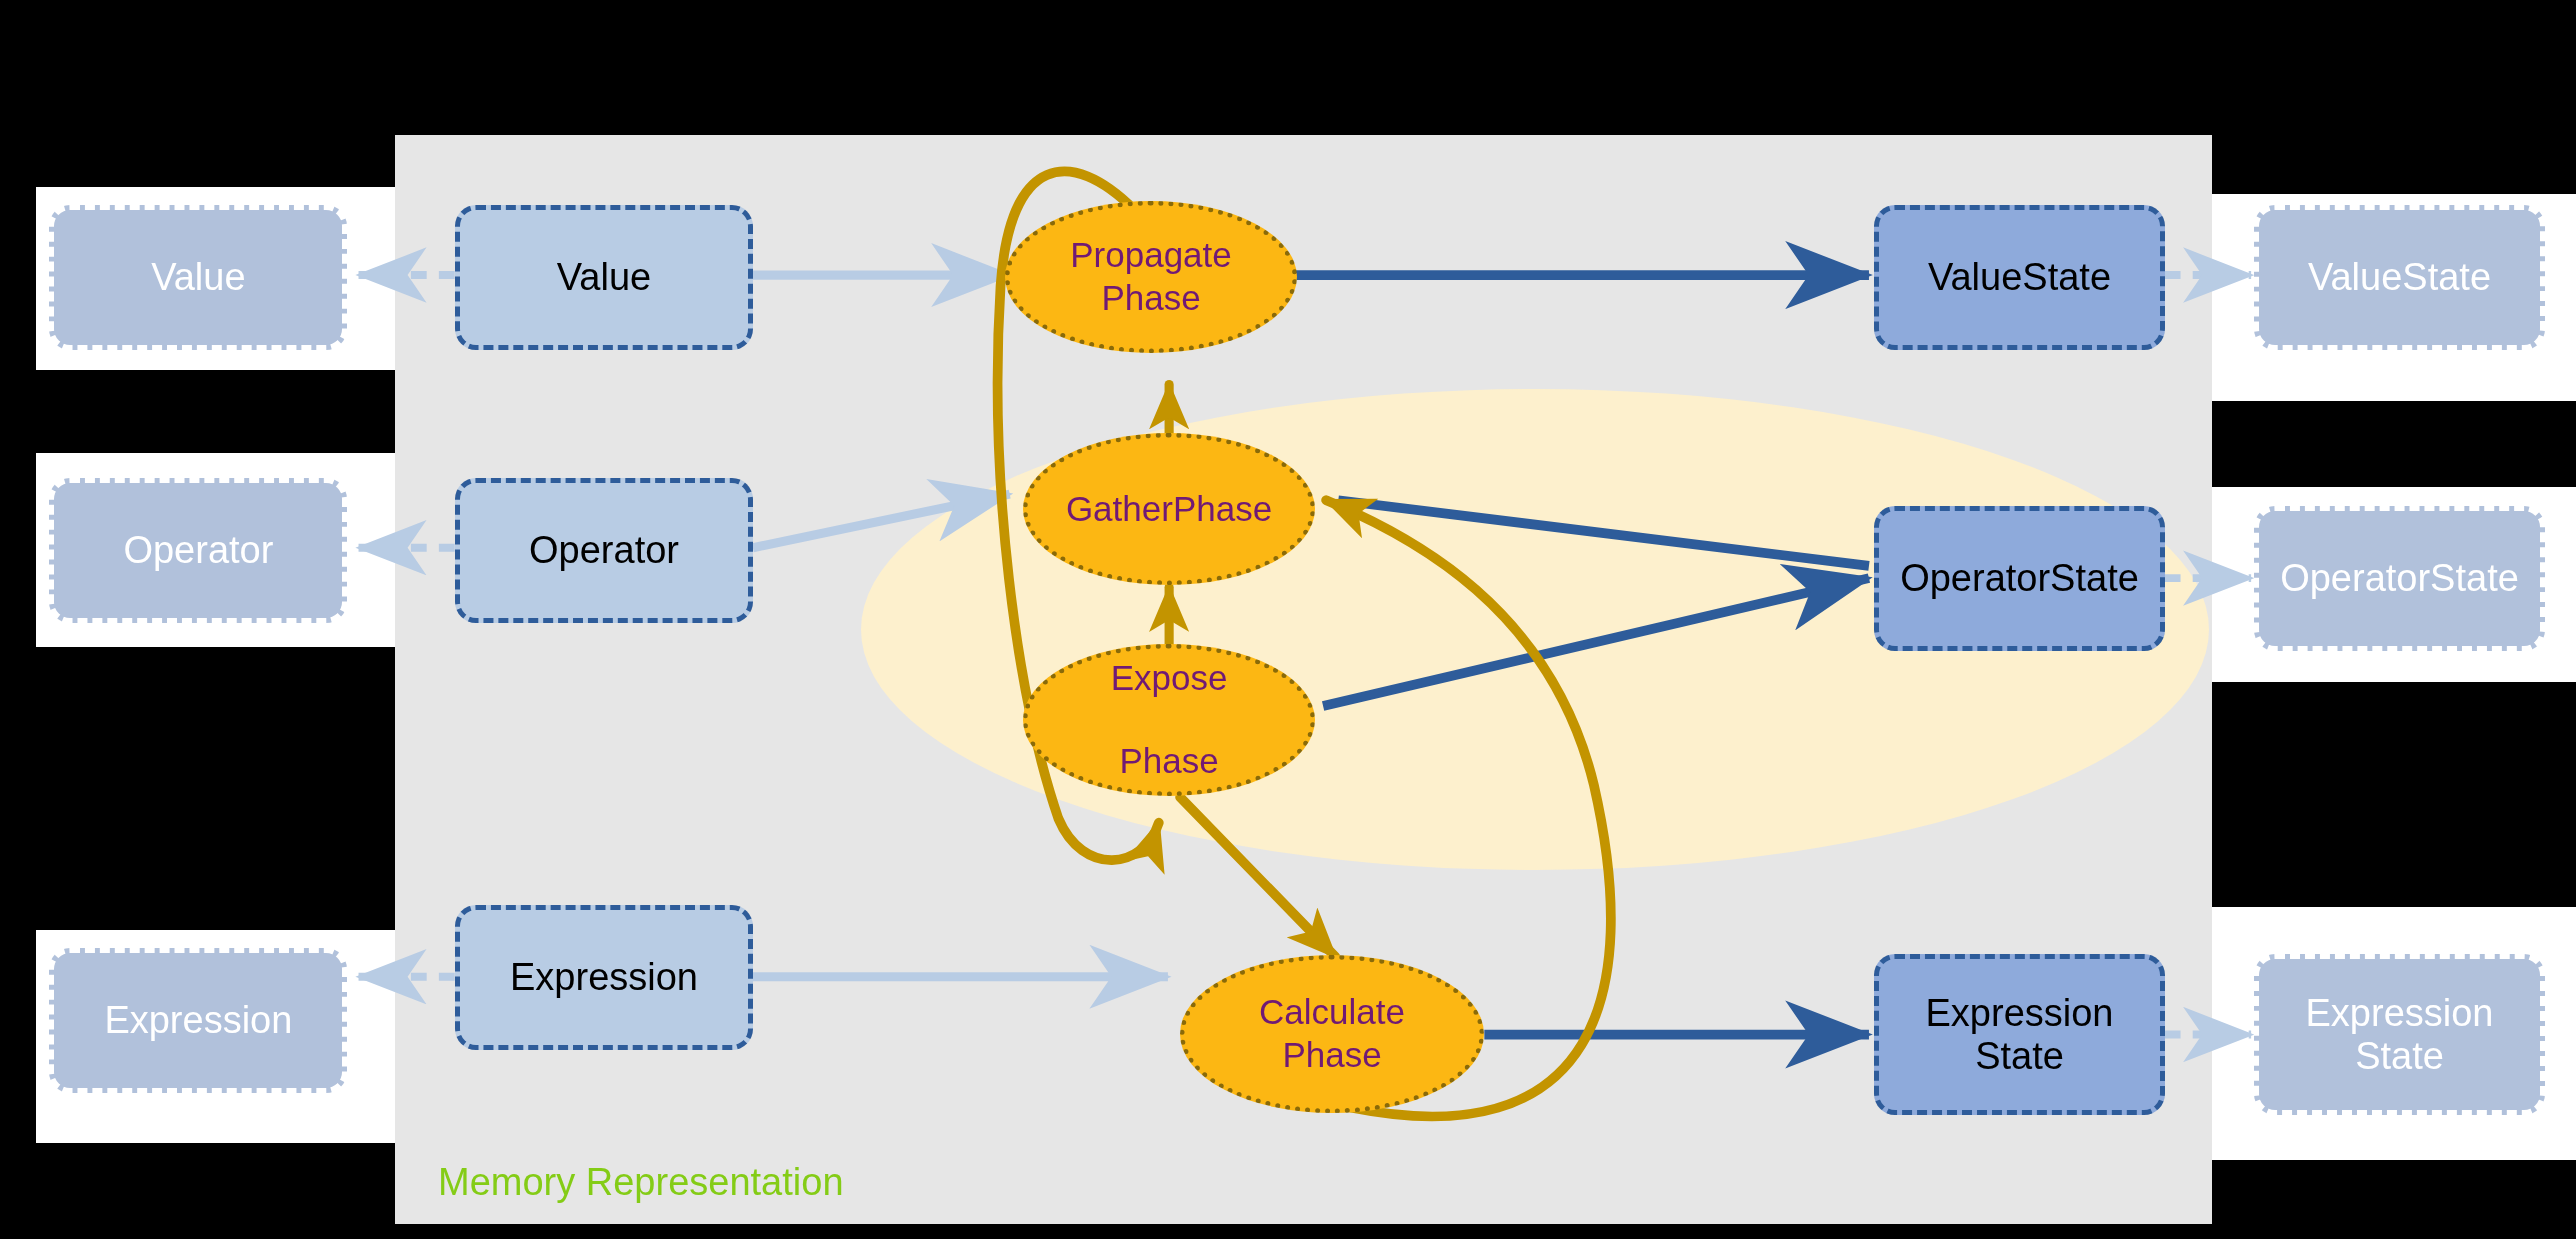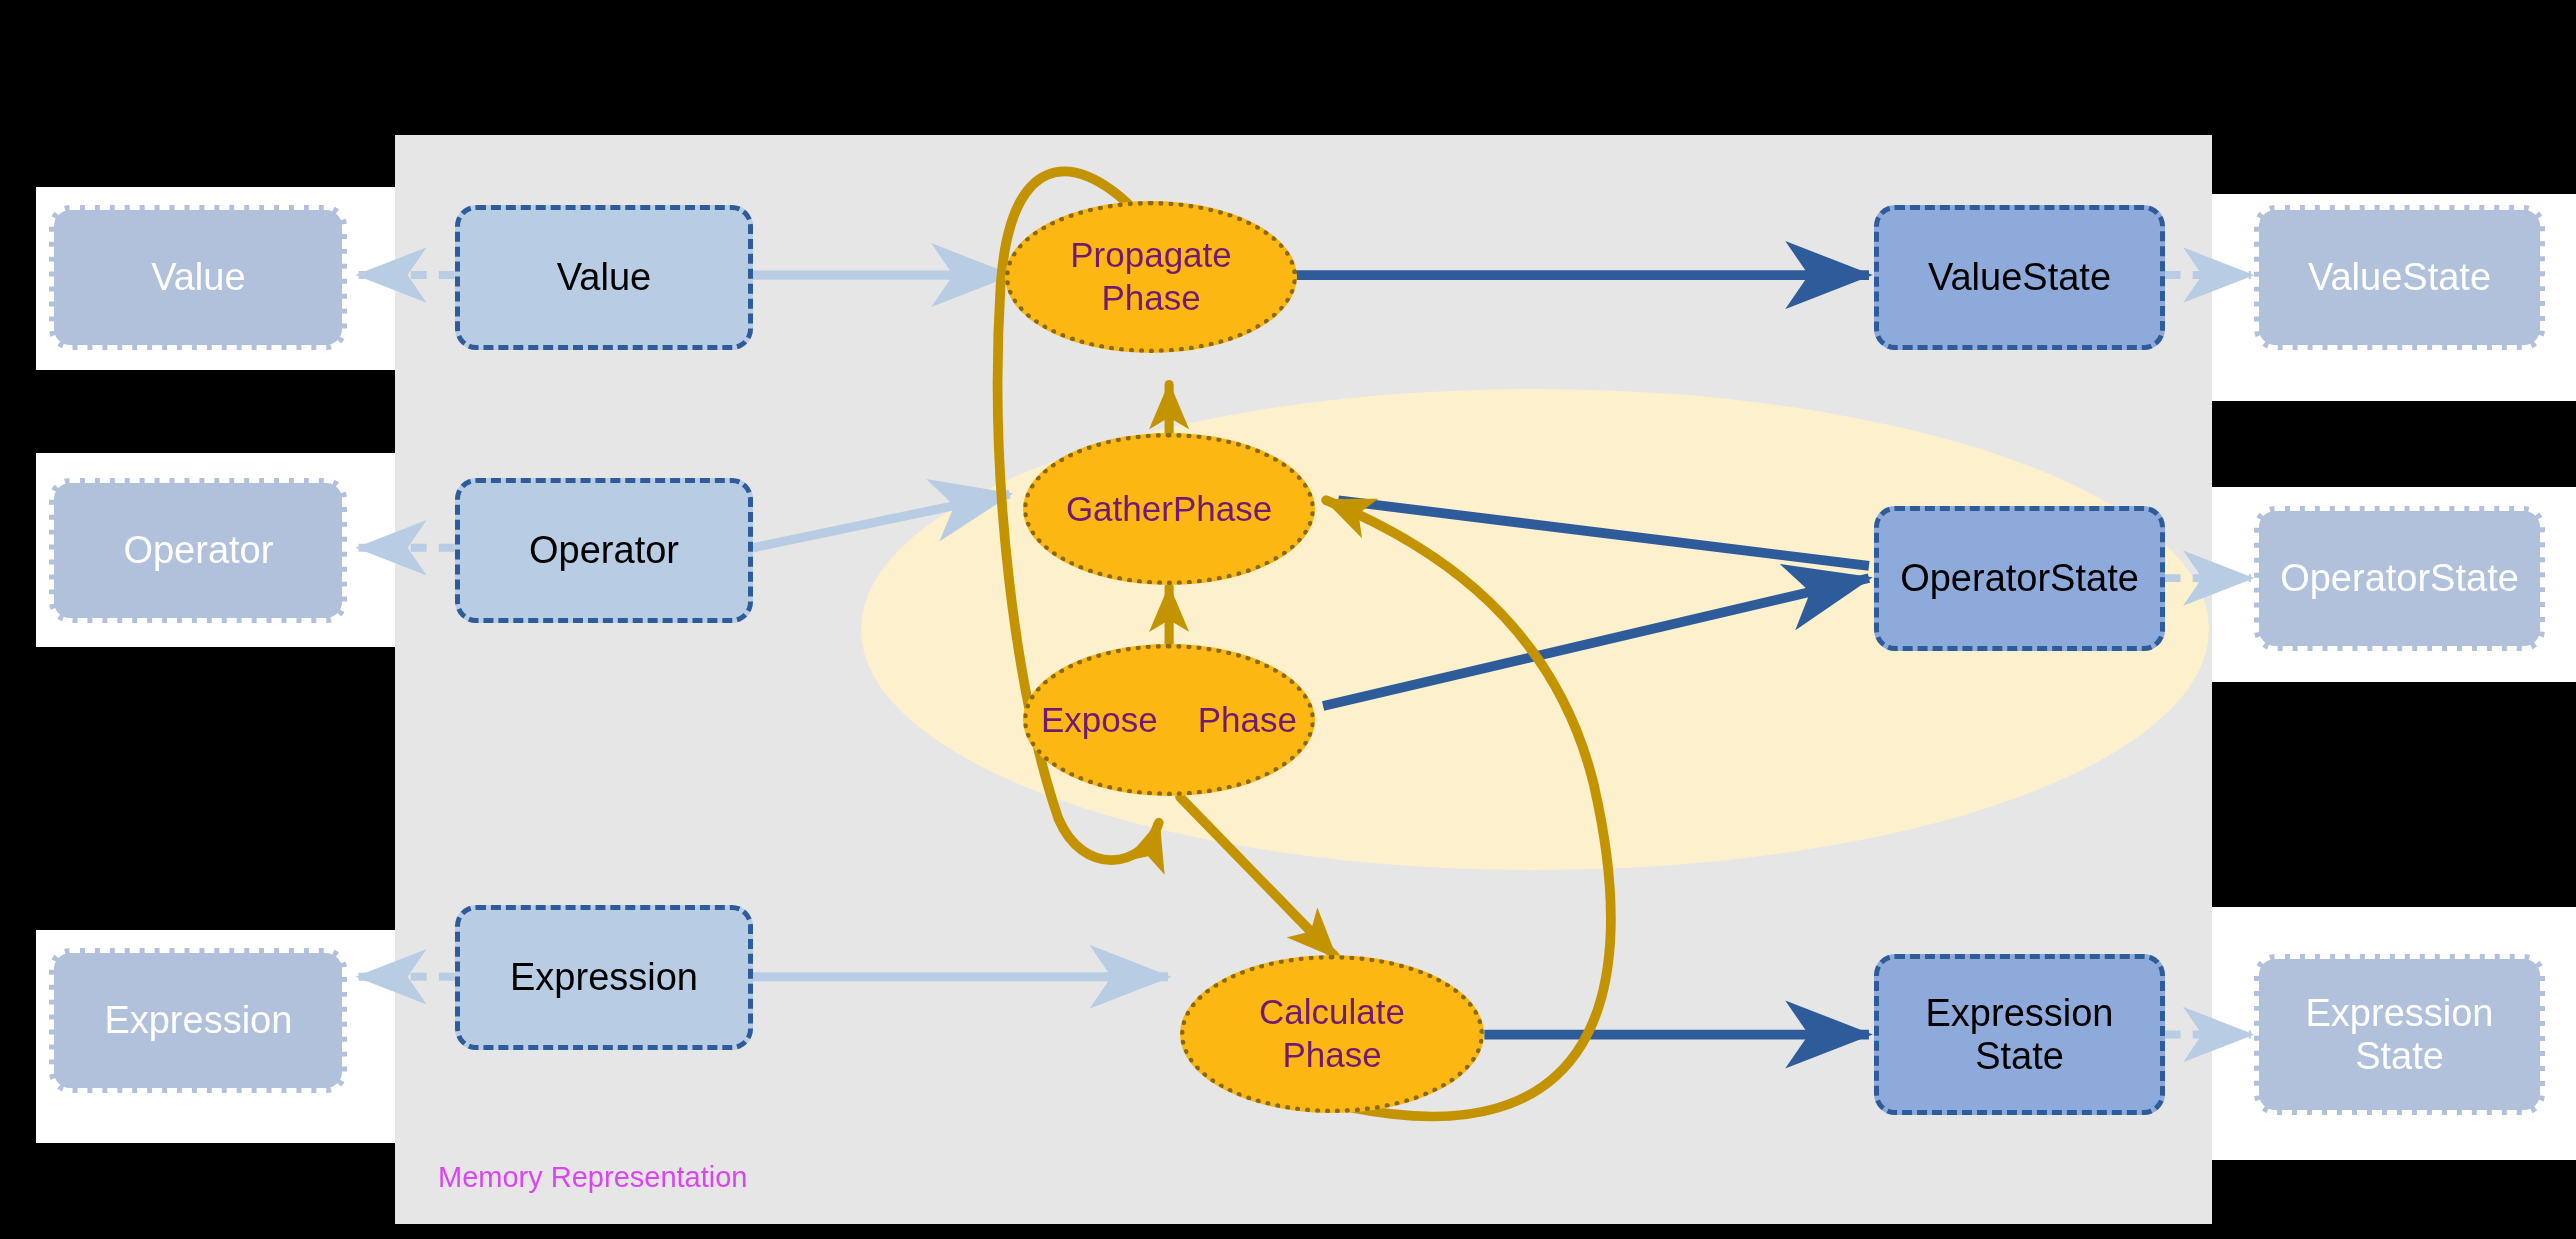--- a/index.html
+++ b/index.html
@@ -59,22 +59,22 @@
     background:#fcb713;
     border:5.5px dotted #8a6a08;
     border-radius:50%;
     color:#701a75;
     font-size:35px;
     line-height:1.22;
   }
   .nowrap{white-space:nowrap;}
   .panel-label{
     position:absolute;
-    color:#d946ef;
-    font-size:29px;
+    color:#84cc16;
+    font-size:38px;
     white-space:nowrap;
   }
 </style>
 </head>
 <body>
 
 <div id="stage">
 
   <div class="band band-left" style="top:187px;height:183px;"></div>
   <div class="band band-left" style="top:453px;height:194px;"></div>
@@ -168,21 +168,21 @@
   </div>
 
   <div class="node phase" style="left:969px;top:201px;width:292px;height:152px;flex-direction:column;">
     <span class="nowrap">Propagate</span>
     <span class="nowrap">Phase</span>
   </div>
   <div class="node phase" style="left:987px;top:433px;width:292px;height:152px;flex-direction:row;">
     <span class="nowrap">Gather</span>
     <span class="nowrap">Phase</span>
   </div>
-  <div class="node phase" style="left:987px;top:644px;width:292px;height:152px;flex-direction:row;gap:40px;">
+  <div class="node phase" style="left:987px;top:644px;width:292px;height:152px;flex-direction:column;gap:40px;">
     <span class="nowrap">Expose</span>
     <span class="nowrap">Phase</span>
   </div>
   <div class="node phase" style="left:1144px;top:955px;width:304px;height:158px;flex-direction:column;">
     <span class="nowrap">Calculate</span>
     <span class="nowrap">Phase</span>
   </div>
 
   <div class="node inner-box state" style="left:1838px;top:205px;width:291px;height:145px;">
     <span class="nowrap">ValueState</span>

